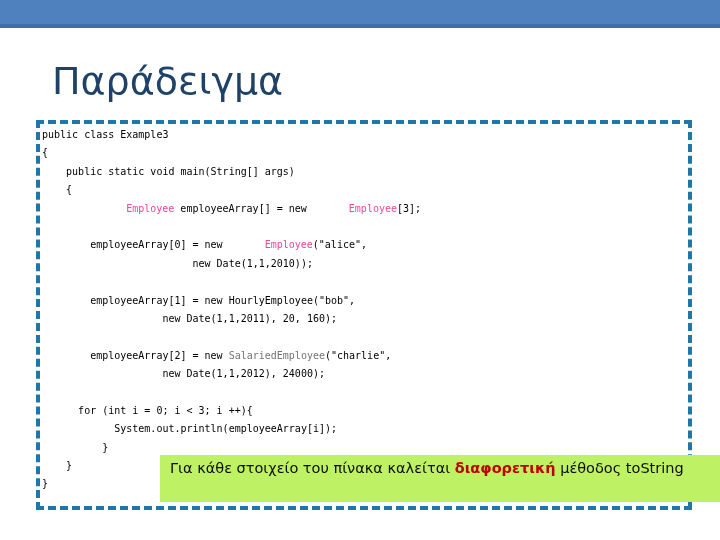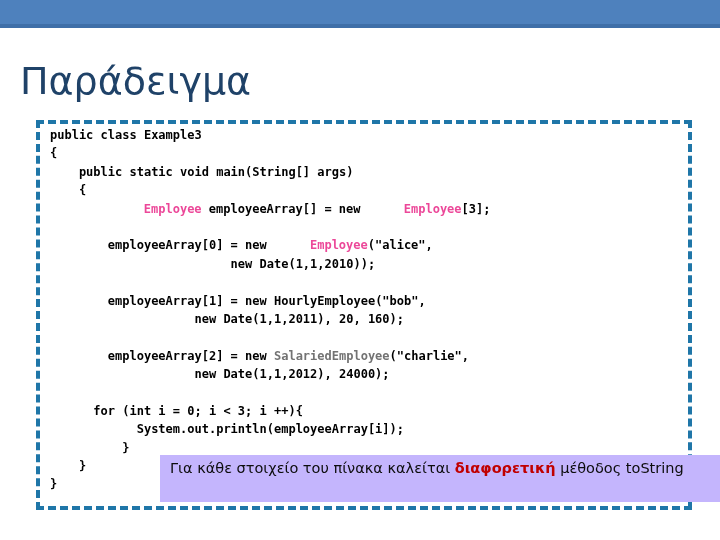--- a/index.html
+++ b/index.html
@@ -29,21 +29,21 @@
     left: 0;
     top: 24px;
     width: 720px;
     height: 4px;
     background: #3F6FA8;
   }
 
   
   .slide-title {
     position: absolute;
-    left: 20px;
+    left: 52px;
     top: 58px;
     font-size: 38px;
     line-height: 46px;
     color: #1F4268;
     font-family: "DejaVu Sans", sans-serif;
     font-weight: 400;
     letter-spacing: 0px;
     white-space: nowrap;
   }
 
@@ -53,46 +53,46 @@
     left: 36px;
     top: 120px;
     width: 656px;
     height: 390px;
     border: 4px dashed #1F76A8;
     box-sizing: border-box;
   }
 
   .code-block {
     position: absolute;
-    left: 50px;
+    left: 42px;
     top: 126px;
     width: 660px;
     font-family: "DejaVu Sans Mono", "Liberation Mono", monospace;
-    font-size: 12px;
-    font-weight: bold;
+    font-size: 10px;
+    font-weight: normal;
     line-height: 18.4px;
     color: #000000;
     white-space: pre;
   }
   .code-line {
     white-space: pre;
     height: 18.4px;
   }
   .tok-type-blue   { color: #ec4899; margin-left: 36px; }
   .tok-type-red    { color: #000000; }
   .tok-type-orange { color: #737373; }
 
   
   .caption-box {
     position: absolute;
     left: 160px;
     top: 455px;
     width: 560px;
     height: 47px;
-    background: #c4b5fd;
+    background: #bef264;
     box-sizing: border-box;
     padding: 3px 0 0 10px;
   }
   .caption-line {
     font-family: "DejaVu Sans", sans-serif;
     font-size: 14.5px;
     line-height: 21px;
     color: #0D0D0D;
     white-space: nowrap;
   }

